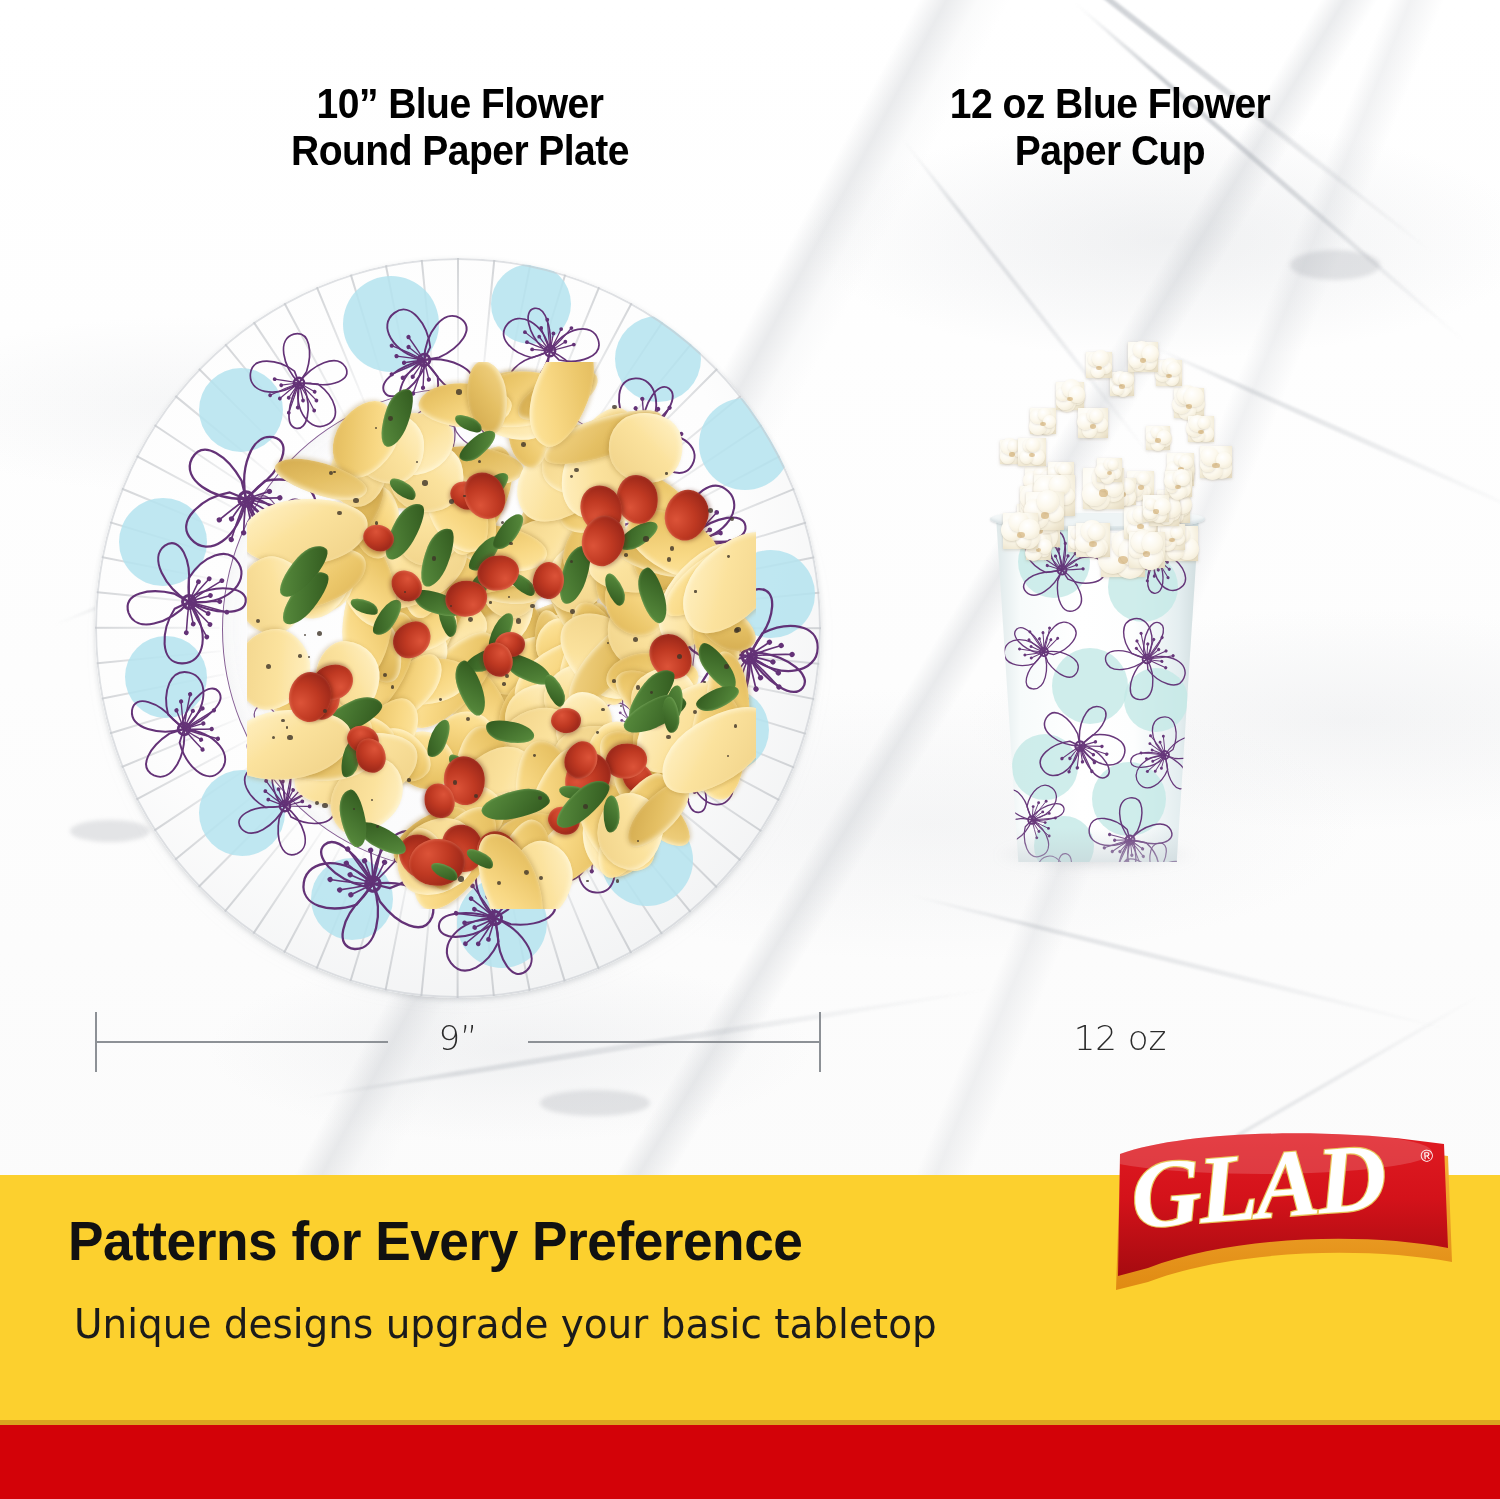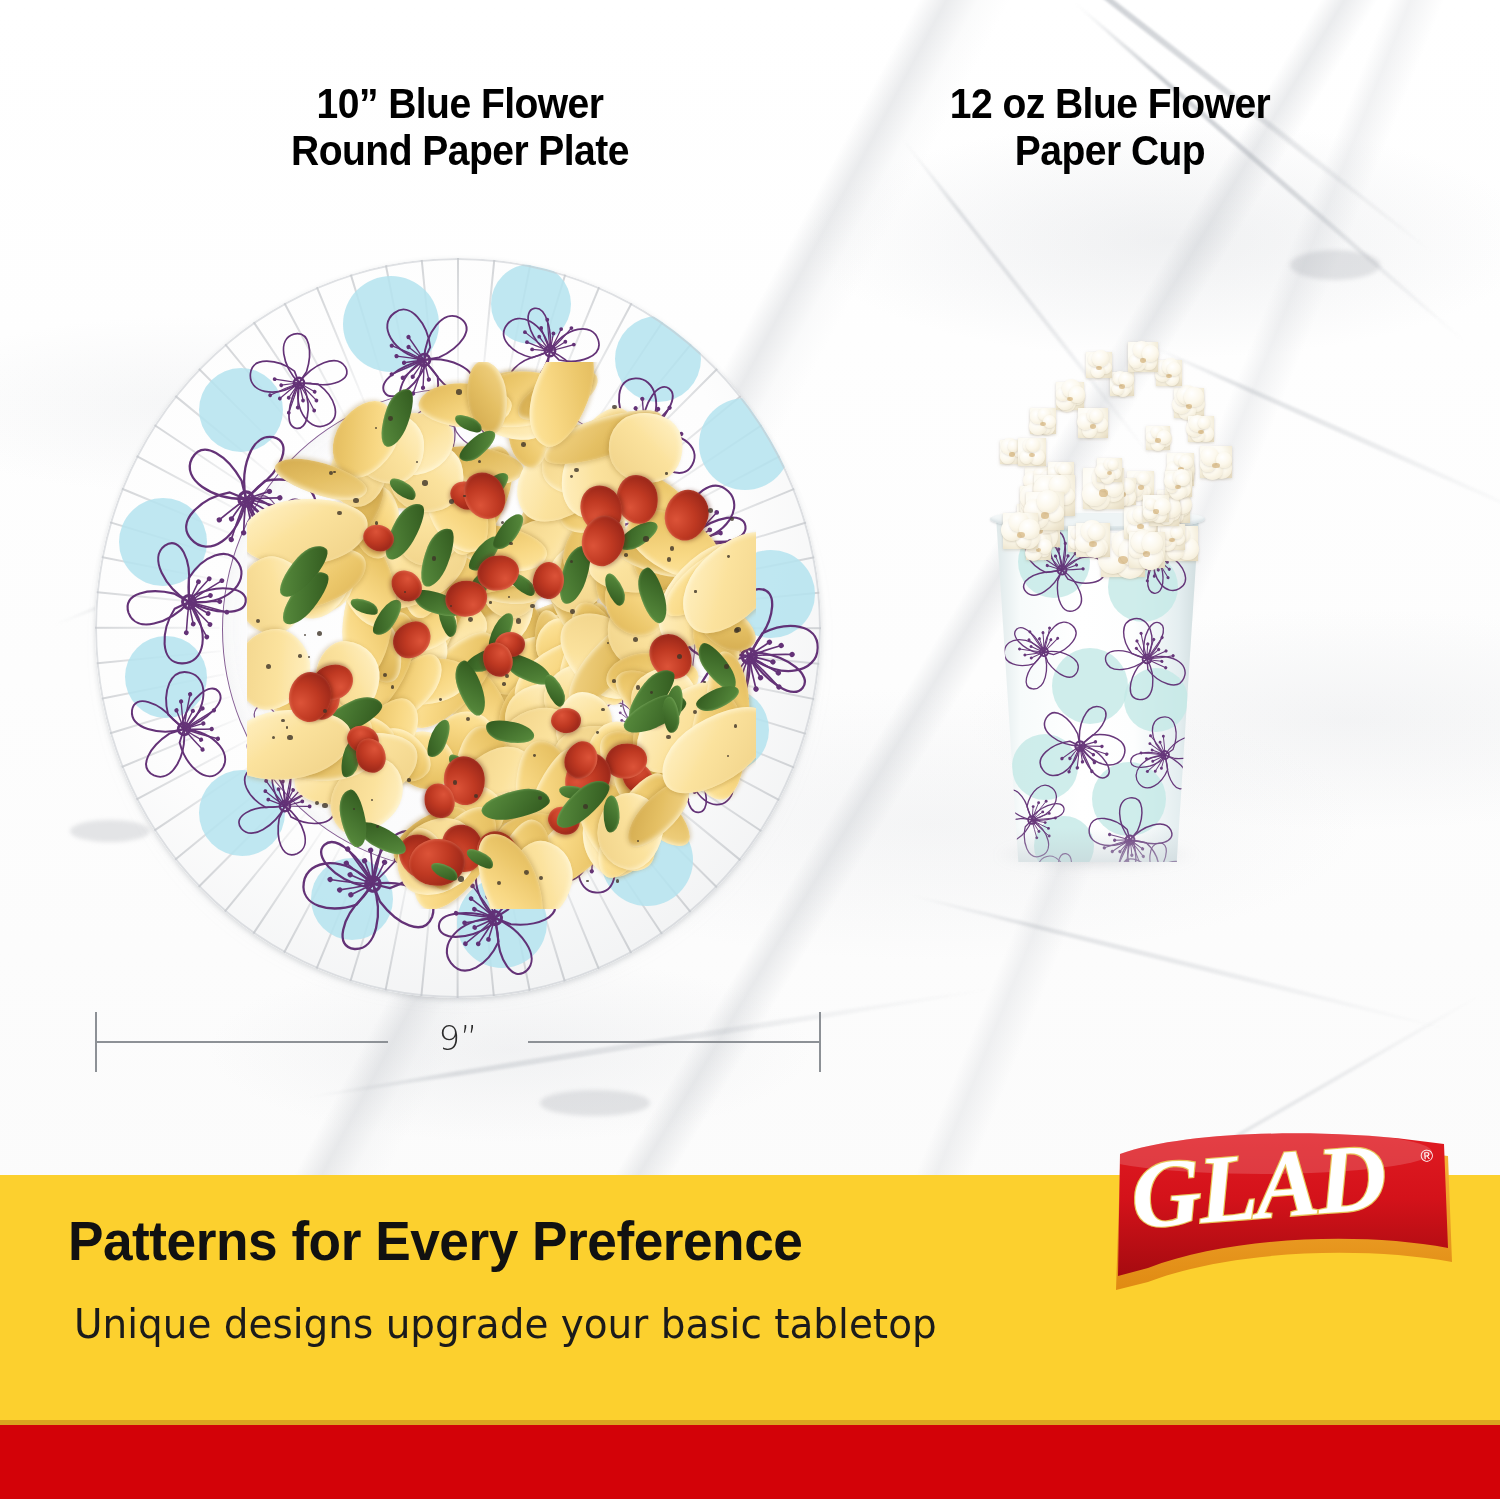--- a/index.html
+++ b/index.html
@@ -2118,20 +2118,21 @@
     <div class="cup-rim-inner"></div>
   </div>
 
   <div id="dim-plate">
     <div class="dim-cap" style="left:0;"></div>
     <div class="dim-cap" style="right:0;"></div>
     <div class="dim-bar" style="left:1px;width:292px;"></div>
     <div class="dim-bar" style="right:1px;width:292px;"></div>
     <div class="dim-label" style="left:293px;">9”</div>
   </div>
+  <div id="dim-cup-label">12 oz</div>
 
   <div id="band-yellow"></div>
   <div id="band-gold-line"></div>
   <div id="band-red"></div>
   <div id="banner-head">Patterns for Every Preference</div>
   <div id="banner-sub">Unique designs upgrade your basic tabletop</div>
 
   <div id="glad-logo">
     <svg viewBox="0 0 350 164" width="350" height="164" aria-label="GLAD">
       <defs>

